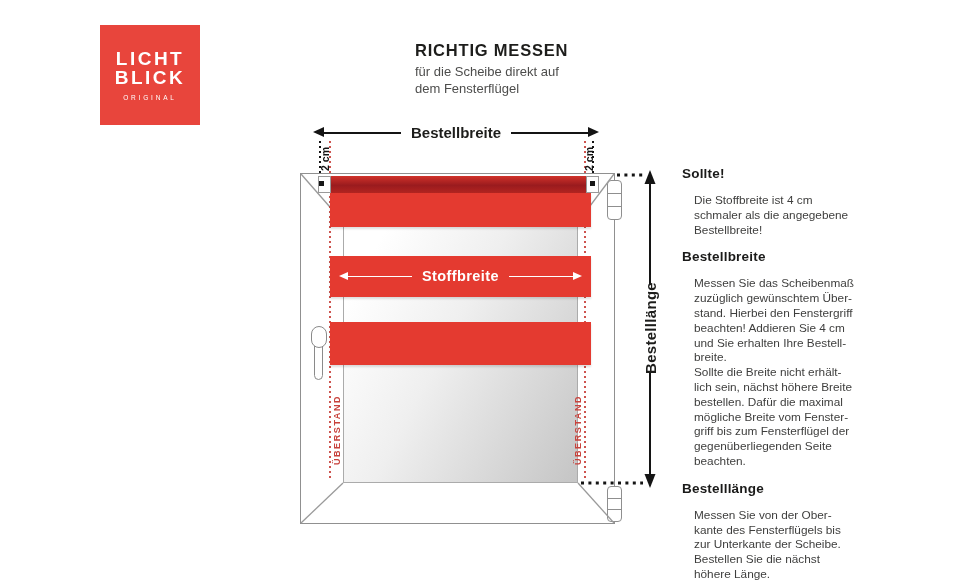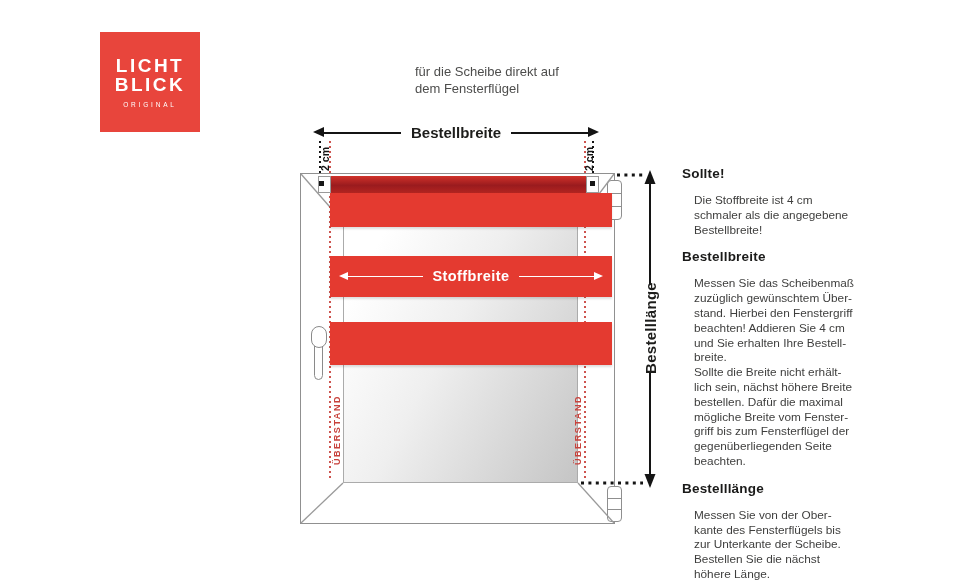--- a/index.html
+++ b/index.html
@@ -2,21 +2,21 @@
 <html style="--fabric-red: #e43a30; --cassette-red: #9a1b1e; --marker-red: #c8423c; --logo-red: #e8453c;"><head>
 <meta charset="utf-8">
 <style>
   html,body{margin:0;padding:0;background:#fff;}
   .canvas{
     position:relative;width:960px;height:587px;background:#fff;overflow:hidden;
     font-family:"Liberation Sans","DejaVu Sans",sans-serif;color:#1d1d1b;
   }
   
   .logo{
-    position:absolute;left:100px;top:32px;width:100px;height:100px;
+    position:absolute;left:100px;top:25px;width:100px;height:100px;
     background:var(--logo-red,#e8453c);color:#fff;
     display:flex;flex-direction:column;align-items:center;justify-content:center;
   }
   .logo-line{font-size:19px;font-weight:700;letter-spacing:2.5px;line-height:19px;}
   .logo-sub{font-size:6.5px;font-weight:400;letter-spacing:2.8px;margin-top:7px;}
   
   .badge{
     position:absolute;left:303px;top:38px;background:#191817;color:#fff;
     font-size:14.5px;font-weight:700;letter-spacing:.5px;padding:4px 10px 5px;
   }
@@ -64,21 +64,21 @@
   }
   .cassette .bracket{
     position:absolute;top:0;width:13px;height:17px;background:#fdfdfd;
     border:1px solid #999;box-sizing:border-box;
   }
   .cassette .b-left{left:0;}
   .cassette .b-right{right:0;}
   .cassette .dot{position:absolute;width:5px;height:5px;background:#141414;top:5px;}
   .cassette .d-left{left:1px;}
   .cassette .d-right{left:272px;}
-  .stripe{position:absolute;left:330px;width:282px;background:var(--fabric-red,#e43a30);
+  .stripe{position:absolute;left:330px;width:261px;background:var(--fabric-red,#e43a30);
     box-shadow:0 2px 2px rgba(0,0,0,.13);}
   .stripe-a{top:193px;height:34px;}
   .stripe-b{top:256px;height:41px;display:flex;align-items:center;padding:0 14px;gap:10px;box-sizing:border-box;}
   .stripe-c{top:322px;height:43px;}
   .stoff-label{color:#fff;font-size:14.5px;font-weight:700;letter-spacing:.4px;transform:translateY(-1px);}
   .wline{flex:1;border-top:1.6px solid #fff;position:relative;}
   .wl-left::before{
     content:"";position:absolute;left:-1px;top:-5.5px;width:0;height:0;
     border:4.5px solid transparent;border-right:9px solid #fff;transform:translateX(-8px);
   }
@@ -128,20 +128,21 @@
 <body>
 
 <div class="canvas">
 
   <div class="logo">
     <div class="logo-line">LICHT</div>
     <div class="logo-line">BLICK</div>
     <div class="logo-sub">ORIGINAL</div>
   </div>
 
+  <h1 class="title">RICHTIG MESSEN</h1>
   <div class="subtitle">für die Scheibe direkt auf
 dem Fensterflügel</div>
 
   <div class="win-frame"></div>
   <div class="win-glass"></div>
   <div class="handle-stem"></div>
   <div class="handle-cap"></div>
   <div class="hinge hinge-top">
       <i></i>
       <i></i>

